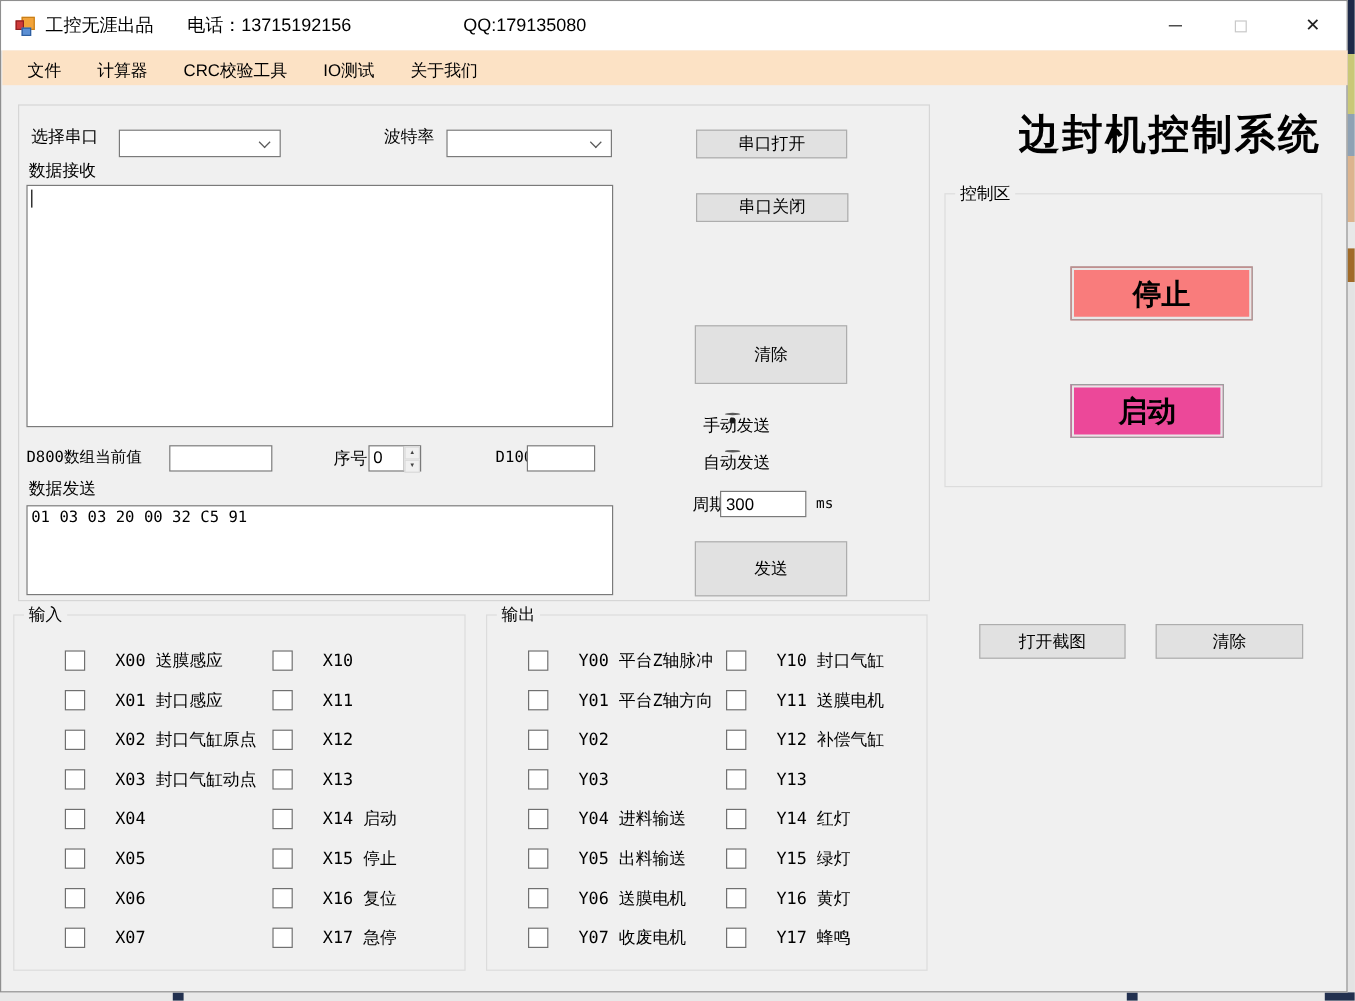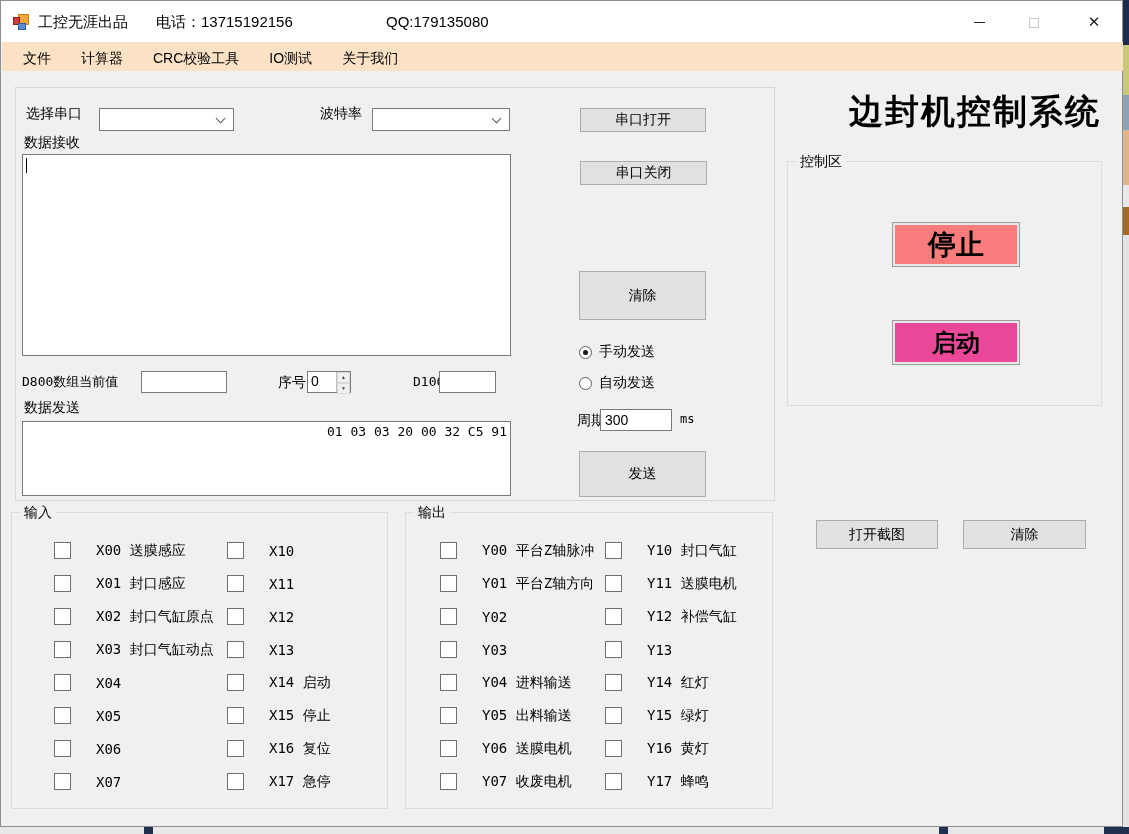--- a/index.html
+++ b/index.html
@@ -35,39 +35,39 @@
          display:flex; align-items:center; justify-content:center; font-family:"Liberation Sans",sans-serif; }
   .tbox { position:absolute; background:#fff; border:1px solid #7a7a7a; font-size:14px; padding:1px 4px;
           font-family:"Liberation Sans",sans-serif; }
   .tarea { position:absolute; background:#fff; border:1px solid #7a7a7a; font-size:13px; padding:2px 3px;
            font-family:"DejaVu Sans Mono", monospace; resize:none; overflow:hidden; }
   .combo { position:absolute; background:#fff; border:1px solid #7a7a7a; }
   .combo .chev { position:absolute; right:9px; top:6px; width:7px; height:7px;
                  border-left:1px solid #5a5a5a; border-bottom:1px solid #5a5a5a; transform:rotate(-45deg); }
   .caret { position:absolute; left:3px; top:3px; width:1px; height:15px; background:#000; }
 
-  .radio-row { position:absolute; display:flex; align-items:center; height:16px; }
+  .radio-row { position:absolute; display:flex; align-items:center; height:16px;flex-direction:column; }
   .radio { width:13px; height:13px; border:1px solid #5a5a5a; border-radius:50%; background:#fff; position:relative; }
   .radio.sel::after { content:""; position:absolute; left:3px; top:3px; width:5px; height:5px; border-radius:50%; background:#1a1a1a; }
   .radio-lbl { margin-left:7px; font-size:14px; white-space:nowrap; }
 
   .check-col { position:absolute; }
   .check-row { display:flex; align-items:center; height:19px; margin-bottom:14px; }
   .checkbox { width:17px; height:17px; background:#fff; border:1px solid #707070; flex:0 0 auto; }
   .check-label { margin-left:25px; font-size:14px; white-space:nowrap; font-family:"DejaVu Sans Mono","Liberation Sans",monospace; }
 
   .spinner { position:absolute; background:#fff; border:1px solid #7a7a7a; display:flex; }
   .spinner .sp-val { flex:1; font-size:14px; padding:1px 3px; }
   .spinner .sp-btns { width:14px; display:flex; flex-direction:column; border-left:1px solid #bfbfbf; }
   .spinner .sp-btn { flex:1; font-size:5px; line-height:9px; text-align:center; color:#444; background:#f0f0f0; border:1px solid #d9d9d9; }
 
   .big-title { position:absolute; left:800px; top:88px; width:300px; text-align:right;
                font-size:34px; font-weight:bold; letter-spacing:2px; white-space:nowrap; }
 
-  .stop-btn { left:104px; top:60px; width:128px; height:45px; font-size:28px; font-weight:bold;
+  .stop-btn { left:104px; top:60px; width:152px; height:45px; font-size:24px; font-weight:bold;
               border:1px solid #9d9d9d; box-shadow:inset 0 0 0 2px #e7e7e7; }
   .start-btn { left:104px; top:158px; width:128px; height:45px; font-size:24px; font-weight:bold;
                border:1px solid #9d9d9d; box-shadow:inset 0 0 0 2px #e7e7e7; }
   .mono { font-family:"DejaVu Sans Mono", monospace; }
 </style>
 </head>
 <body>
 
 <div class="screen">
 
@@ -131,21 +131,21 @@
         <span class="sp-val">0</span>
         <span class="sp-btns">
           <span class="sp-btn">▲</span>
           <span class="sp-btn">▼</span>
         </span>
       </span>
       <span class="lbl mono" style="left:397px; top:283px; font-size:13px; line-height:22px;">D100</span>
       <input class="tbox" style="left: 423px; top: 283px; width: 57px; height: 22px;" value="">
 
       <span class="lbl" style="left:8px; top:311px;">数据发送</span>
-      <textarea class="tarea" style="left: 6px; top: 333px; width: 489px; height: 75px; text-align: right;">01 03 03 20 00 32 C5 91</textarea>
+      <textarea class="tarea" style="left: 6px; top: 333px; width: 489px; height: 75px;">01 03 03 20 00 32 C5 91</textarea>
 
       <button class="btn" style="left:564px; top:20px; width:126px; height:24px;">串口打开</button>
       <button class="btn" style="left:564px; top:73px; width:127px; height:24px;">串口关闭</button>
       <button class="btn" style="left:563px; top:183px; width:127px; height:49px;">清除</button>
 
       <span class="radio-row" style="left:563px; top:256px;">
         <span class="radio sel"></span>
         <span class="radio-lbl">手动发送</span>
       </span>
       <span class="radio-row" style="left:563px; top:287px;">

